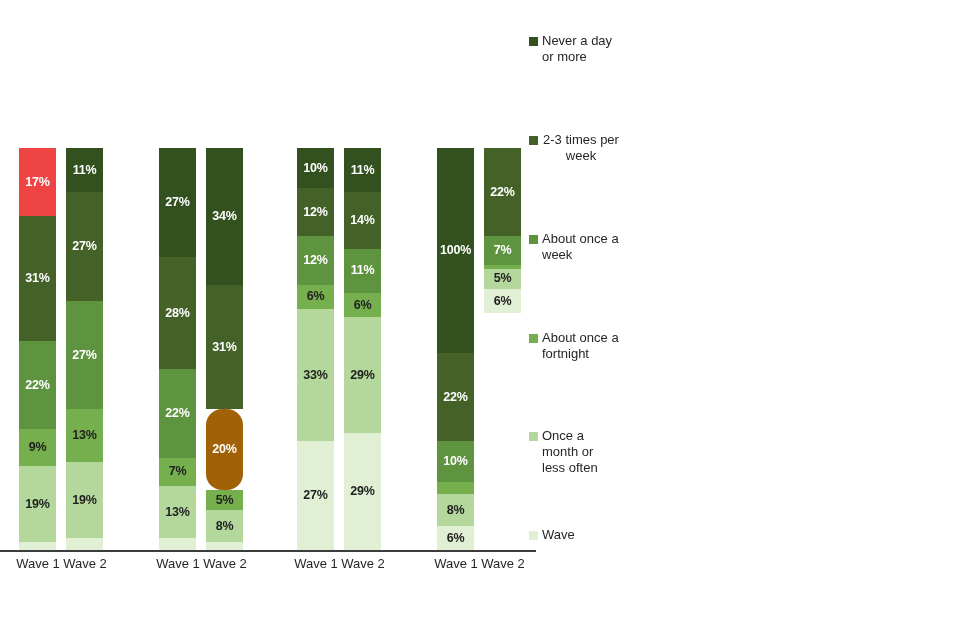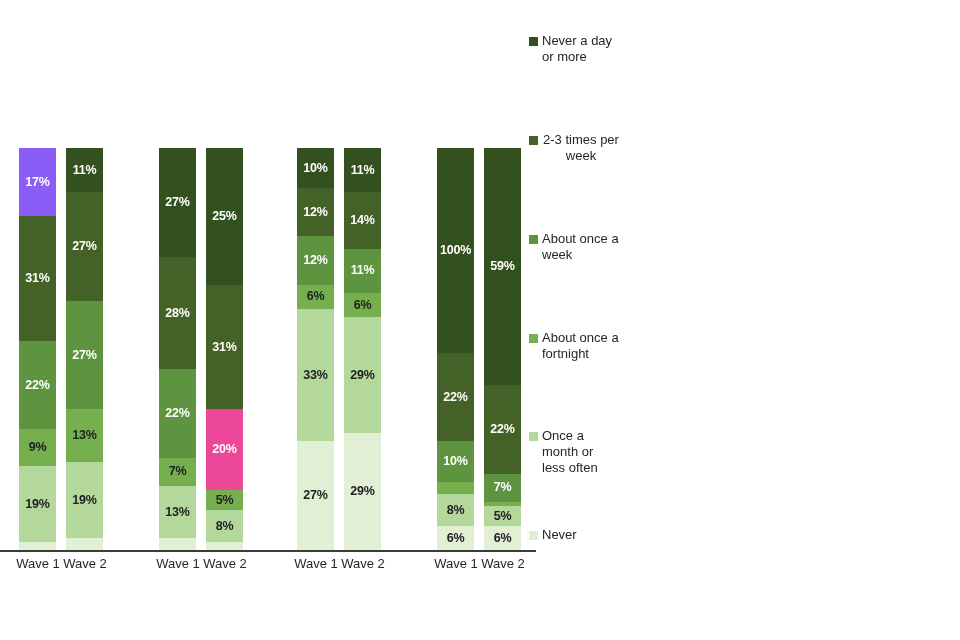--- a/index.html
+++ b/index.html
@@ -124,21 +124,21 @@
   }
 </style>
 </head>
 <body>
 
 <div id="chart-root">
 
   <div id="plot-area">
       <div class="group" style="left: 19px;">
         <div class="bar w1">
-          <div class="seg light" style="flex: 0.17 1 0px; background: #8b5cf6;">
+          <div class="seg light" style="flex: 0.17 1 0px; background: #ef4444;">
             <span class="seg-label">17%</span>
           </div>
           <div class="seg light" style="flex: 0.31 1 0px; background: rgb(68, 98, 39);">
             <span class="seg-label">31%</span>
           </div>
           <div class="seg light" style="flex: 0.22 1 0px; background: rgb(94, 147, 64);">
             <span class="seg-label">22%</span>
           </div>
           <div class="seg dark" style="flex: 0.09 1 0px; background: rgb(118, 176, 78);">
             <span class="seg-label">9%</span>
@@ -187,26 +187,26 @@
           </div>
           <div class="seg dark" style="flex: 0.13 1 0px; background: rgb(180, 215, 155);">
             <span class="seg-label">13%</span>
           </div>
           <div class="seg dark" style="flex: 0.03 1 0px; background: rgb(225, 239, 212);">
             <span class="seg-label"></span>
           </div>
         </div>
         <div class="bar w2">
           <div class="seg light" style="flex: 0.34 1 0px; background: rgb(51, 80, 31);">
-            <span class="seg-label">25%</span>
+            <span class="seg-label">34%</span>
           </div>
           <div class="seg light" style="flex: 0.31 1 0px; background: rgb(68, 98, 39);">
             <span class="seg-label">31%</span>
           </div>
-          <div class="seg light" style="flex: 0.2 1 0px; background: #ec4899;">
+          <div class="seg light" style="flex: 0.2 1 0px; background: #a16207; border-radius: 16px;">
             <span class="seg-label">20%</span>
           </div>
           <div class="seg dark" style="flex: 0.05 1 0px; background: rgb(118, 176, 78);">
             <span class="seg-label">5%</span>
           </div>
           <div class="seg dark" style="flex: 0.08 1 0px; background: rgb(180, 215, 155);">
             <span class="seg-label">8%</span>
           </div>
           <div class="seg dark" style="flex: 0.02 1 0px; background: rgb(225, 239, 212);">
             <span class="seg-label"></span>
@@ -270,23 +270,20 @@
             <span class="seg-label"></span>
           </div>
           <div class="seg dark" style="flex: 0.08 1 0px; background: rgb(180, 215, 155);">
             <span class="seg-label">8%</span>
           </div>
           <div class="seg dark" style="flex: 0.06 1 0px; background: rgb(225, 239, 212);">
             <span class="seg-label">6%</span>
           </div>
         </div>
         <div class="bar w2">
-          <div class="seg light" style="flex: 0.59 1 0px; background: rgb(51, 80, 31);">
-            <span class="seg-label">59%</span>
-          </div>
           <div class="seg light" style="flex: 0.22 1 0px; background: rgb(68, 98, 39);">
             <span class="seg-label">22%</span>
           </div>
           <div class="seg light" style="flex: 0.07 1 0px; background: rgb(94, 147, 64);">
             <span class="seg-label">7%</span>
           </div>
           <div class="seg dark" style="flex: 0.01 1 0px; background: rgb(118, 176, 78);">
             <span class="seg-label"></span>
           </div>
           <div class="seg dark" style="flex: 0.05 1 0px; background: rgb(180, 215, 155);">
@@ -335,17 +332,17 @@
       <div class="legend-item" style="top: 330px;">
         <span class="legend-swatch" style="background: rgb(118, 176, 78);"></span>
         <span class="legend-text">About once a fortnight</span>
       </div>
       <div class="legend-item" style="top: 428px;">
         <span class="legend-swatch" style="background: rgb(180, 215, 155);"></span>
         <span class="legend-text">Once a month or less often</span>
       </div>
       <div class="legend-item" style="top: 527px;">
         <span class="legend-swatch" style="background: rgb(225, 239, 212);"></span>
-        <span class="legend-text">Never</span>
+        <span class="legend-text">Wave</span>
       </div>
     </div>
 
 </div>
 
 </body></html>

